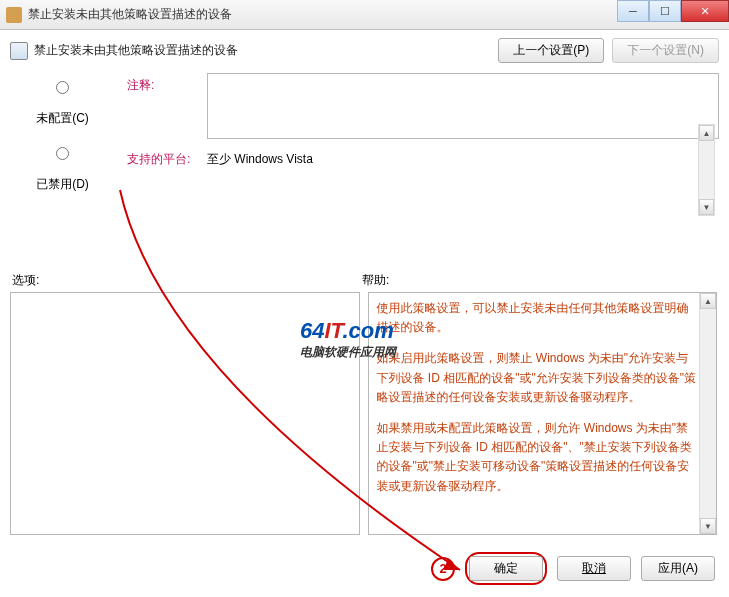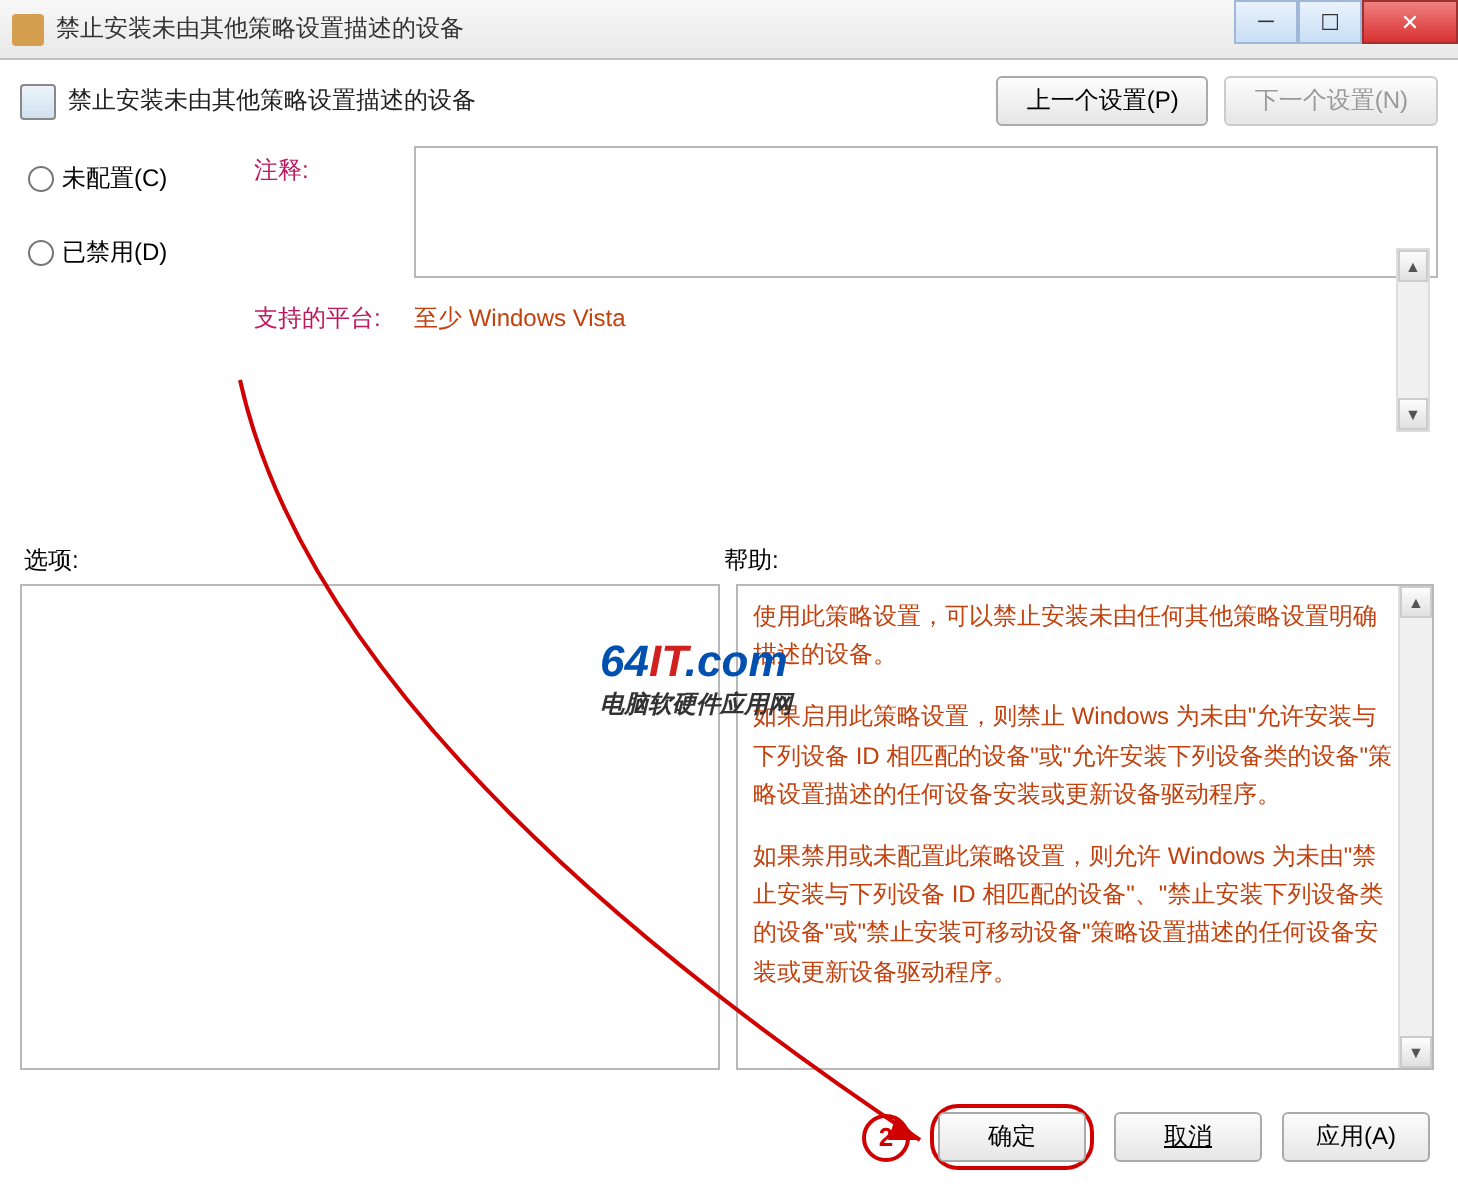--- a/index.html
+++ b/index.html
@@ -93,23 +93,24 @@
     .radio-group {
       width: 105px;
       display: flex;
       flex-direction: column;
       gap: 16px;
       padding-top: 6px;
     }
     .radio-item {
       display: flex;
       align-items: center;
-      gap: 4px;
+      gap: 16px;
       padding: 2px 4px;
       cursor: pointer;
+      flex-direction: column;
     }
     .radio-item input { cursor: pointer; }
     .radio-highlight {
       border: 2px solid #d00000;
       border-radius: 3px;
       padding: 3px 6px;
       position: relative;
     }
     .annotation-circle {
       position: absolute;
@@ -139,21 +140,21 @@
     .comment-box {
       flex: 1;
       height: 66px;
       border: 1px solid #b8b8b8;
       background: #fff;
       resize: none;
       font-family: inherit;
       font-size: 12px;
       padding: 2px;
     }
-    .platform-val { padding-top: 4px; color: #c2410c; }
+    .platform-val { padding-top: 4px; color: #000000; }
     .mid-scroll {
       position: absolute;
       right: 14px;
       top: 94px;
       width: 17px;
       height: 92px;
       background: #f0f0f0;
       border: 1px solid #ddd;
       display: flex;
       flex-direction: column;

